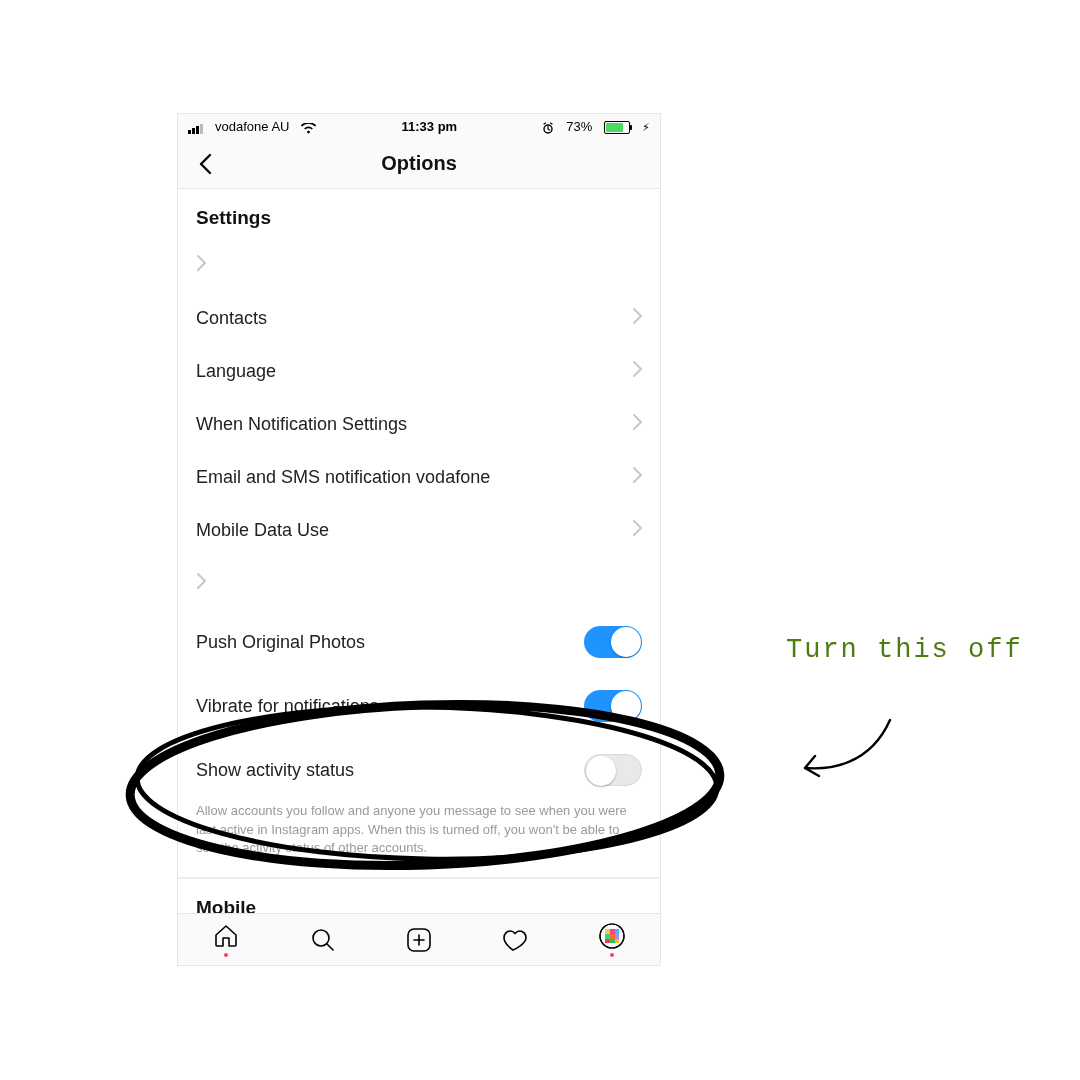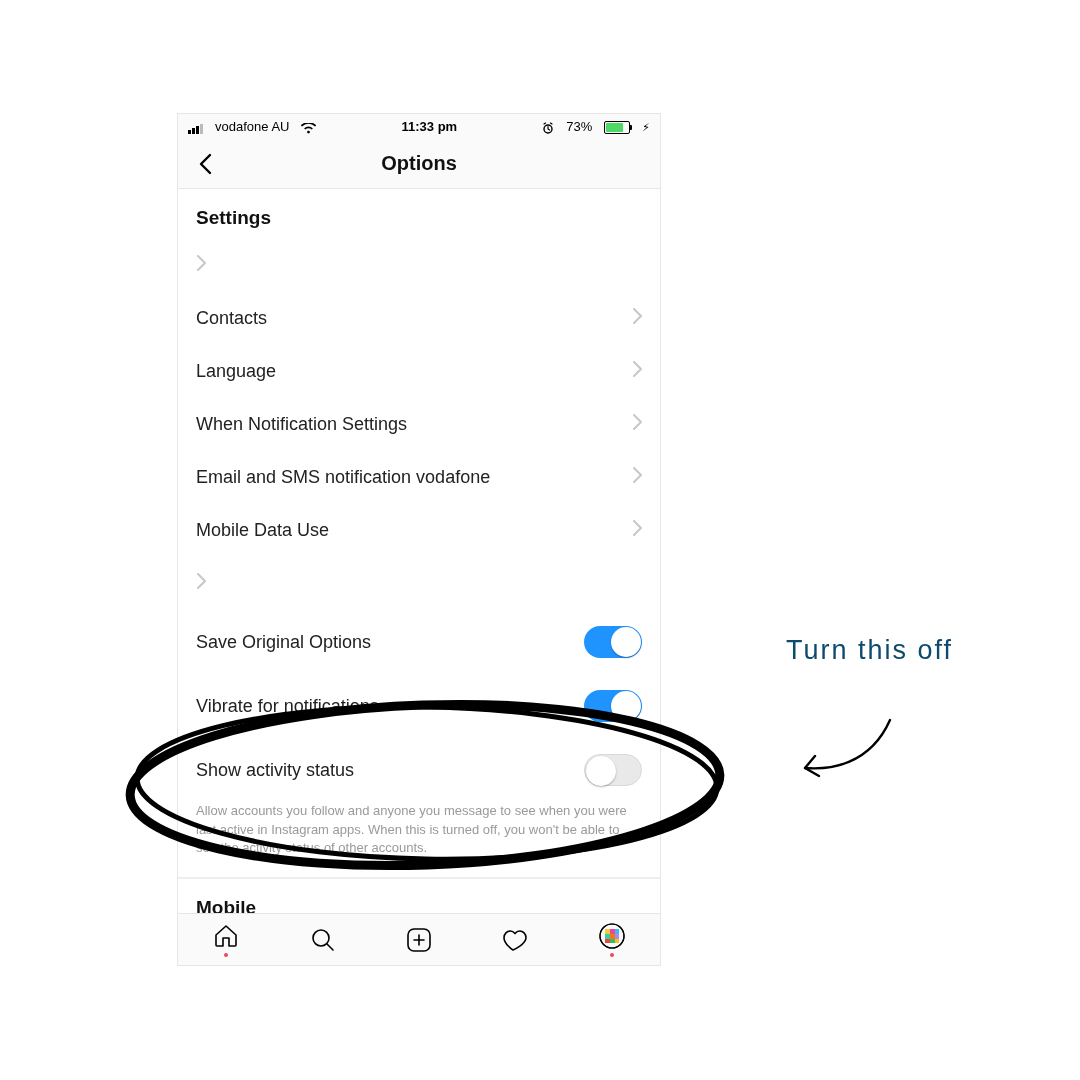--- a/index.html
+++ b/index.html
@@ -131,24 +131,24 @@
   }
   .tab-item { position:relative; display:flex; flex-direction:column; align-items:center; }
   .tab-item .dot {
     width:4px; height:4px; border-radius:50%; background:#ed4956; margin-top:3px;
   }
   
   .annotation-text {
     position:absolute;
     left: 786px;
     top: 635px;
-    font-family: Liberation Sans, sans-serif;
+    font-family: Liberation Mono, monospace;
     font-size: 27px;
     letter-spacing: 2px;
-    color:#0c4a6e;
+    color:#4d7c0f;
   }
   .arrow {
     position:absolute;
     left: 790px;
     top: 710px;
   }
   .oval-annot {
     position:absolute;
     left: 115px;
     top: 690px;
@@ -252,21 +252,21 @@
       </span>
     </div>
     <div class="row">
       <span class="chev">
         <svg width="10" height="16" viewBox="0 0 10 16">
             <path d="M2 1l7 7-7 7" fill="none" stroke="#c7c7cc" stroke-width="2" stroke-linecap="round" stroke-linejoin="round"></path>
           </svg>
       </span>
     </div>
     <div class="row">
-      <span class="label">Save Original Options</span>
+      <span class="label">Push Original Photos</span>
       <span class="toggle on">
           <span class="knob"></span>
         </span>
     </div>
     <div class="row">
       <span class="label">Vibrate for notifications</span>
       <span class="toggle on">
           <span class="knob"></span>
         </span>
     </div>

